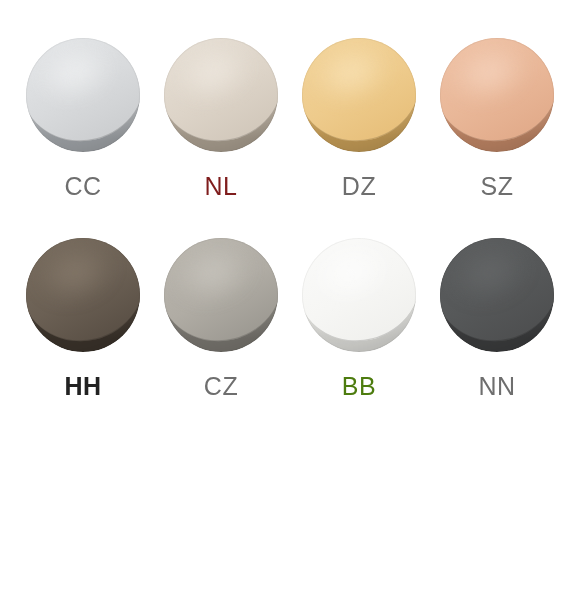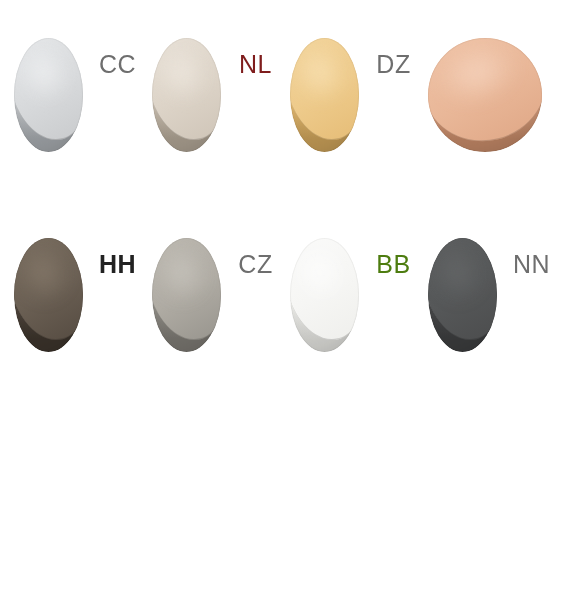--- a/index.html
+++ b/index.html
@@ -26,22 +26,22 @@
     grid-auto-rows: 200px;
     justify-content: start;
     padding-left: 14px;
   }
 
   .swatch-cell {
     position: relative;
     width: 138px;
     height: 200px;
     display: flex;
-    flex-direction: row;
-    align-items: flex-start;
+    flex-direction: column;
+    align-items: center;
   }
 
   .knob-wrap {
     position: relative;
     width: 114px;
     height: 114px;
     margin-top: 8px;
   }
 
   .knob {
@@ -175,20 +175,21 @@
     <div class="knob-wrap">
       <div class="knob">
         <div class="knob-body" style="background: linear-gradient(rgb(240, 196, 168) 0%, rgb(224, 168, 135) 46%, rgb(188, 131, 99) 88%, rgb(188, 131, 99) 100%);"></div>
         <div class="knob-rim" style="background: radial-gradient(120% 100% at 28% 22%, rgba(255, 255, 255, 0.85) 0%, rgba(255, 255, 255, 0.35) 42%, rgba(0, 0, 0, 0.1) 74%, rgba(0, 0, 0, 0.22) 100%);"></div>
         <div class="knob-top" style="background: linear-gradient(165deg, rgb(240, 196, 168) 0%, rgb(233, 183, 152) 55%, rgb(224, 168, 135) 100%);"></div>
         <div class="knob-gloss" style="background: radial-gradient(closest-side, rgb(248, 218, 198) 0%, rgba(255, 255, 255, 0) 100%); opacity: 0.75;"></div>
         <div class="knob-seam"></div>
       </div>
       <div class="knob-edge"></div>
     </div>
+    <div class="swatch-label" style="color: rgb(110, 110, 110);">SZ</div>
   </div>
     <div class="swatch-cell is-selected">
     <div class="knob-wrap">
       <div class="knob">
         <div class="knob-body" style="background: linear-gradient(rgb(122, 110, 96) 0%, rgb(86, 76, 66) 46%, rgb(58, 50, 42) 88%, rgb(58, 50, 42) 100%);"></div>
         <div class="knob-rim" style="background: radial-gradient(120% 100% at 28% 22%, rgba(255, 255, 255, 0.85) 0%, rgba(255, 255, 255, 0.35) 42%, rgba(0, 0, 0, 0.1) 74%, rgba(0, 0, 0, 0.22) 100%);"></div>
         <div class="knob-top" style="background: linear-gradient(165deg, rgb(122, 110, 96) 0%, rgb(107, 96, 84) 55%, rgb(86, 76, 66) 100%);"></div>
         <div class="knob-gloss" style="background: radial-gradient(closest-side, rgb(141, 128, 113) 0%, rgba(255, 255, 255, 0) 100%); opacity: 0.75;"></div>
         <div class="knob-seam"></div>
       </div>

